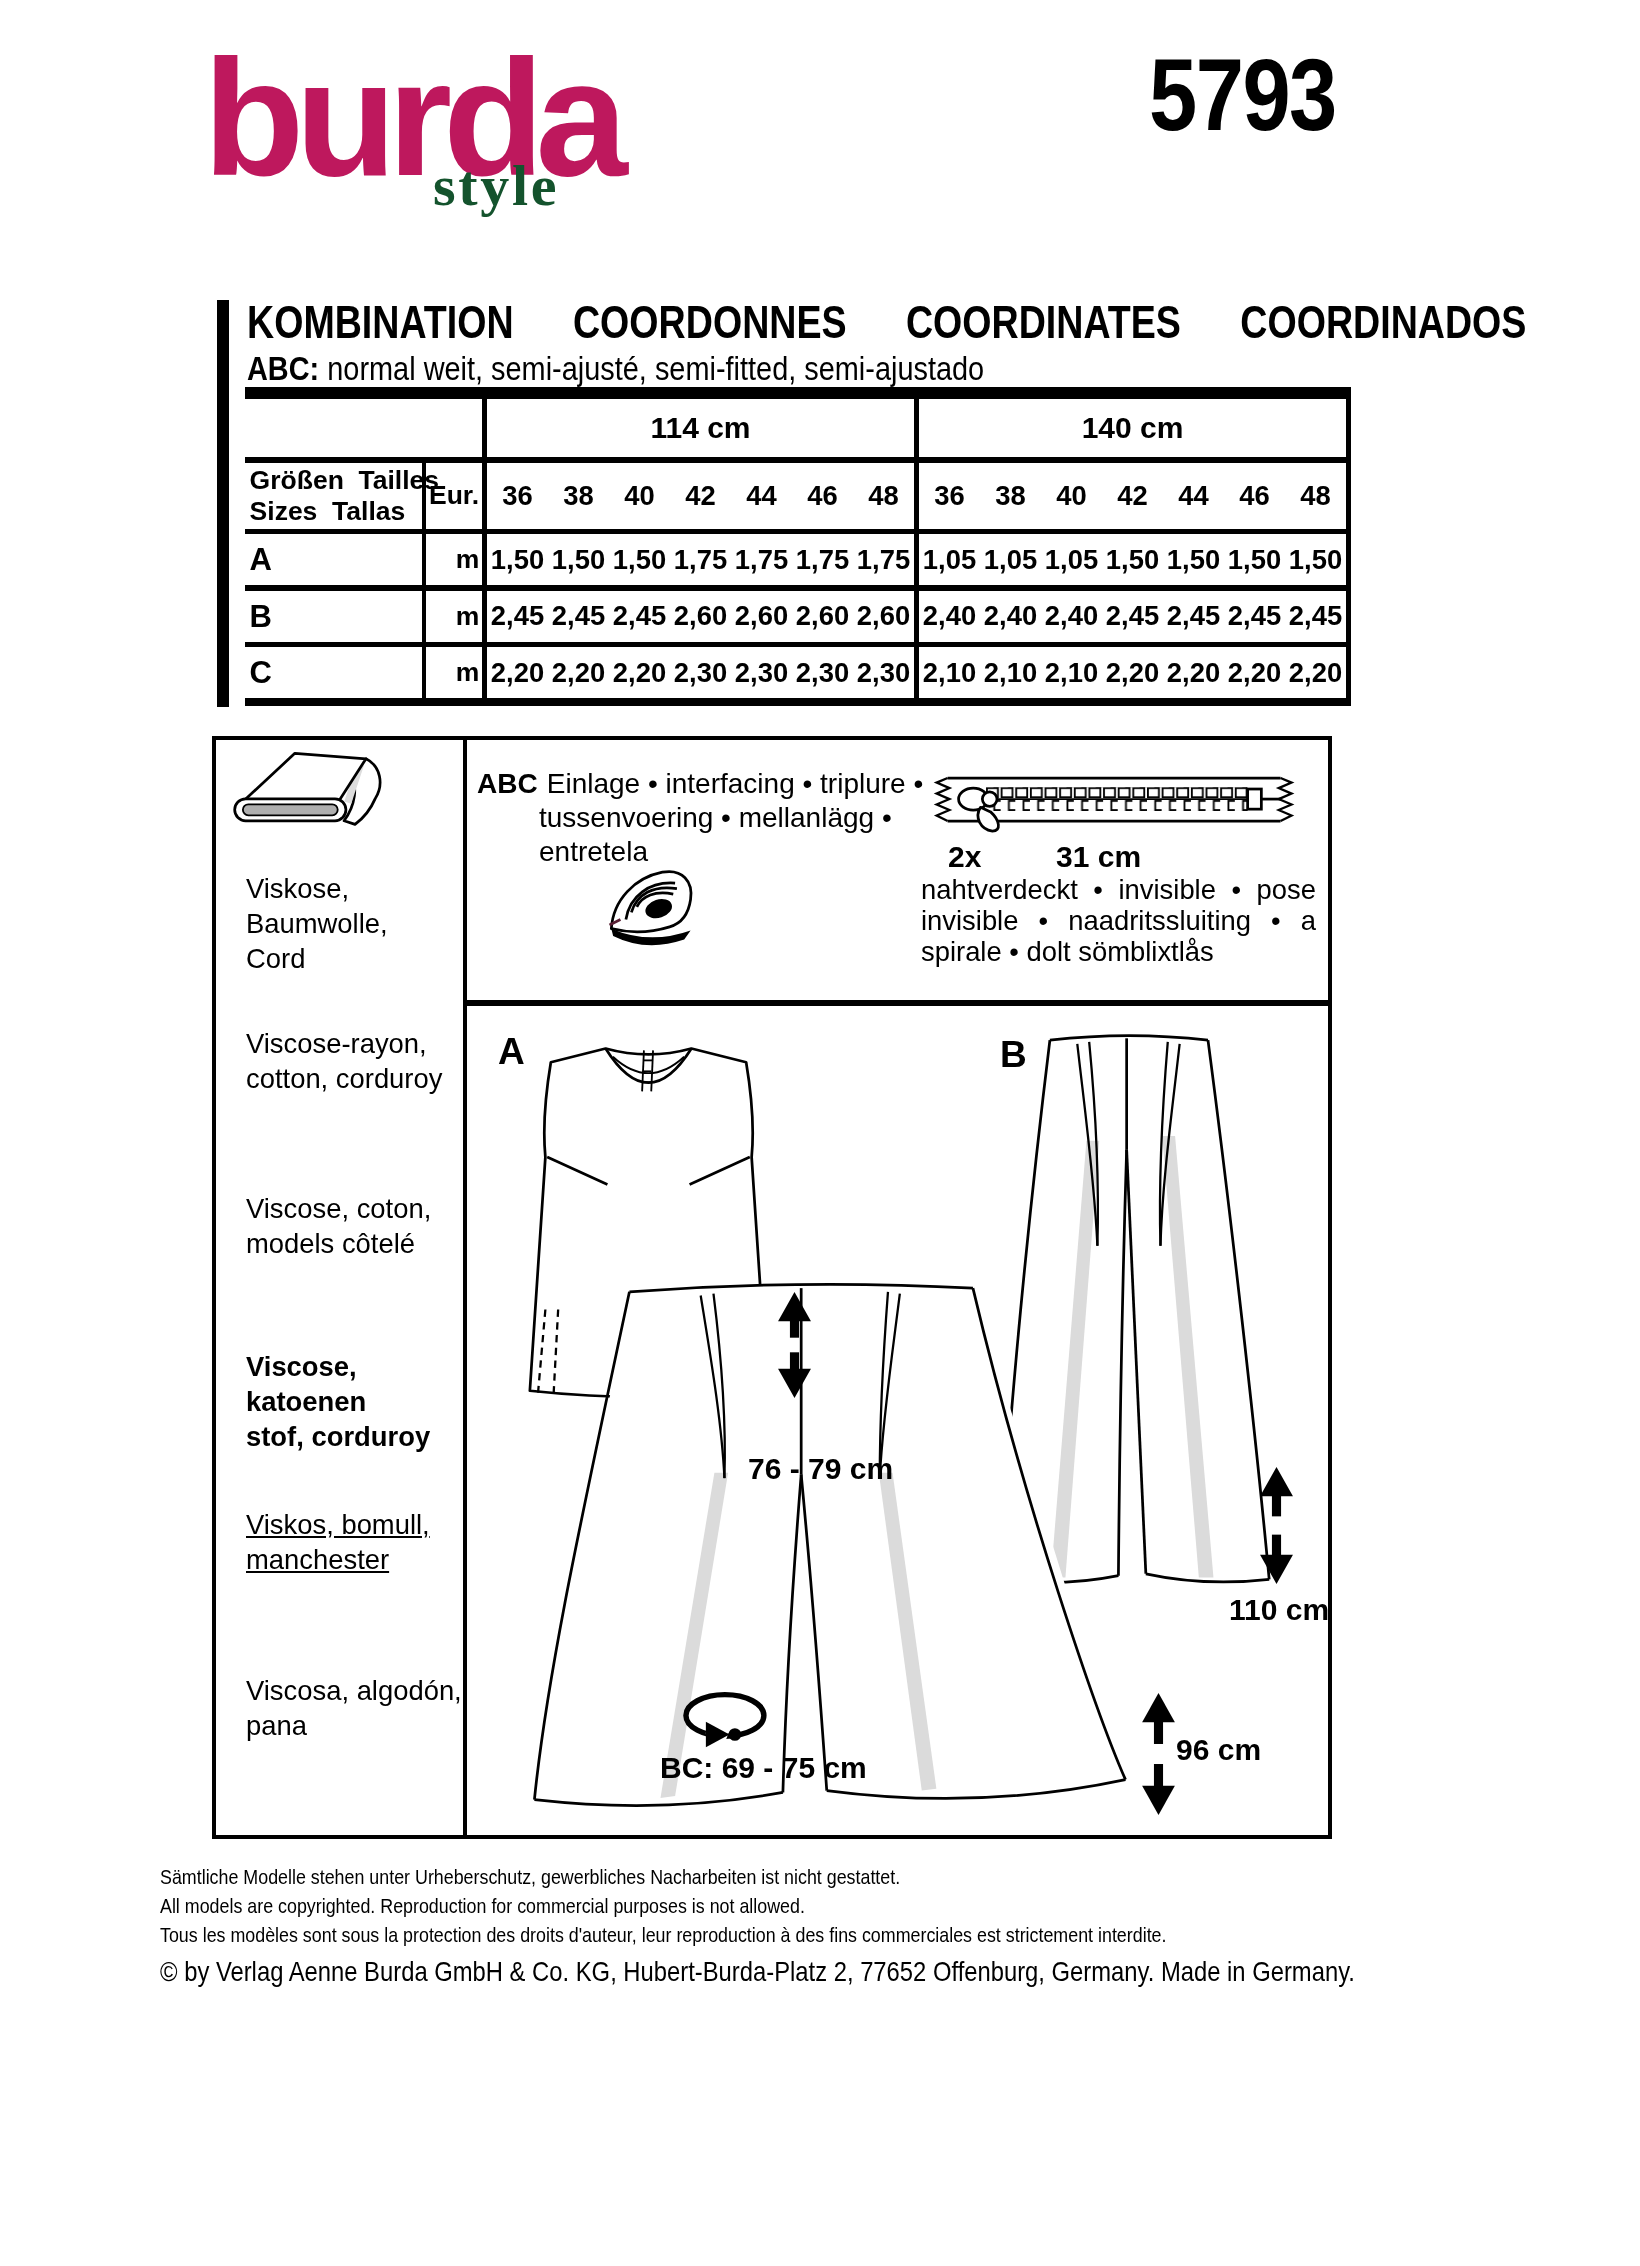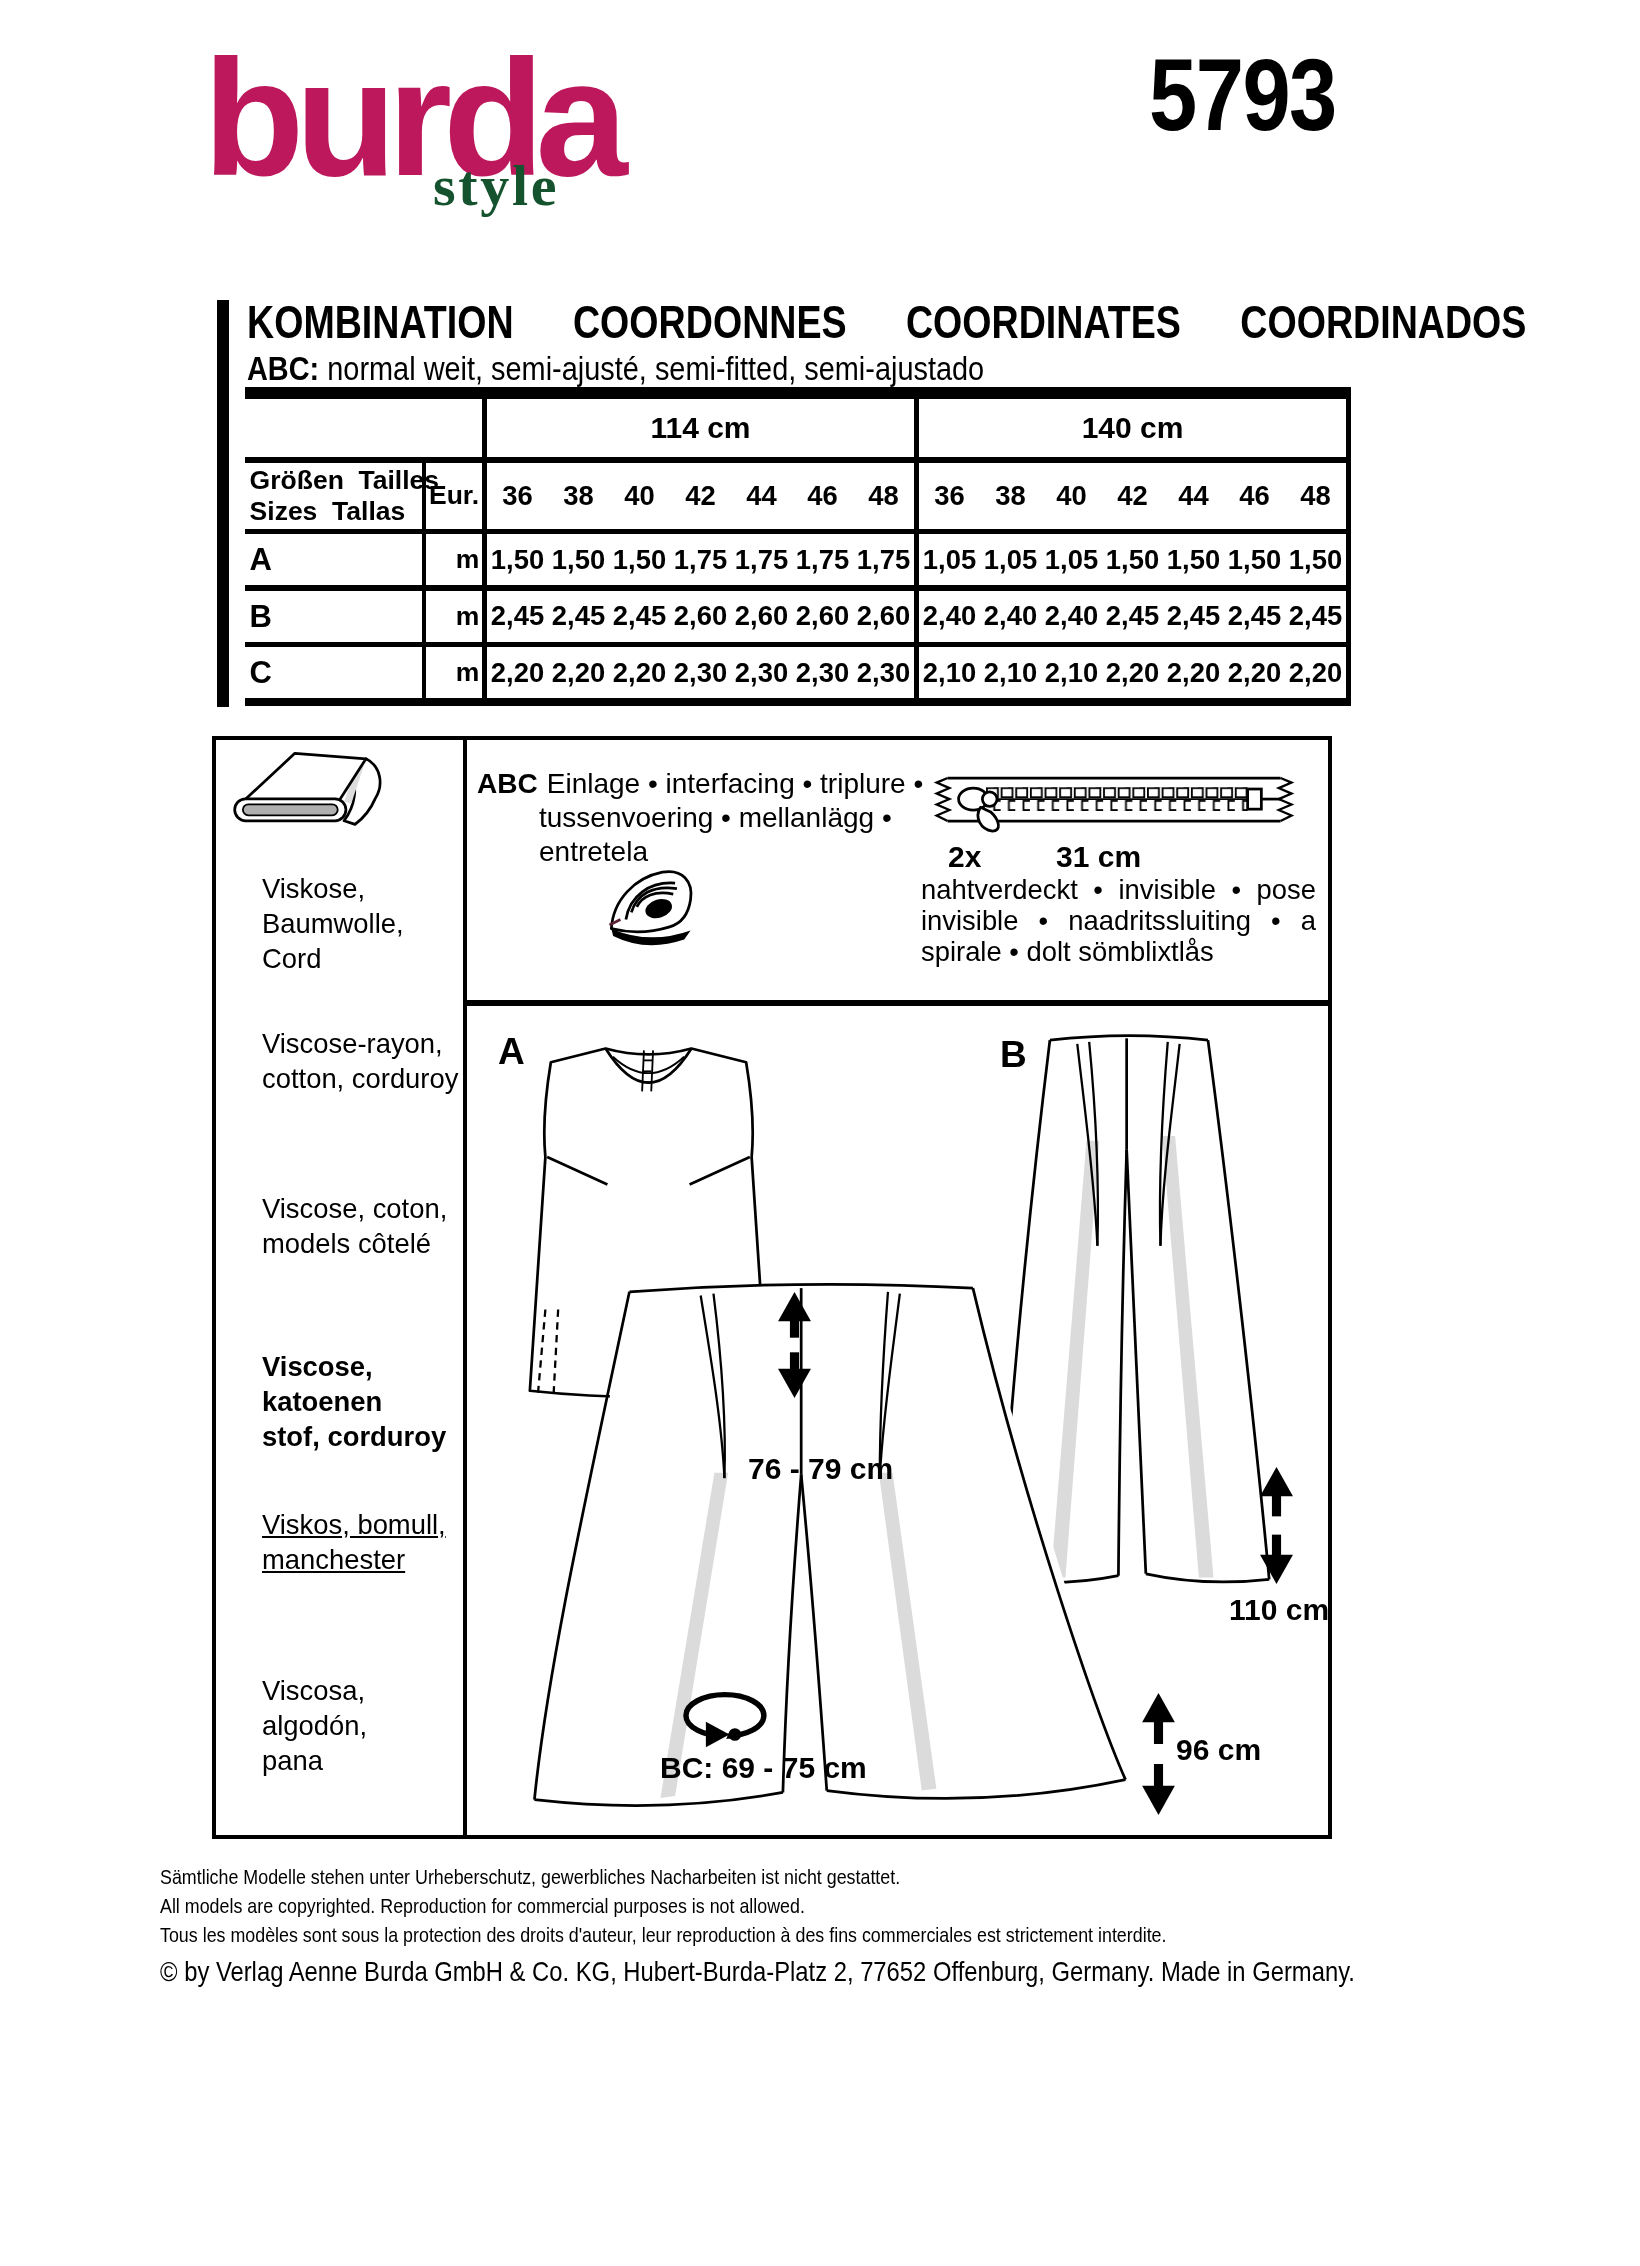--- a/index.html
+++ b/index.html
@@ -35,21 +35,21 @@
   .t-c2{width:60px;border-left:4.6px solid #000;display:flex;align-items:center;justify-content:center;font-size:26.5px;font-weight:bold;}
   .t-c2.unit{justify-content:flex-end;padding-right:2.7px;}
   .t-grp{flex:1;border-left:5.5px solid #000;display:flex;align-items:center;justify-content:center;font-size:30px;font-weight:bold;}
   .t-cells{padding:0;}
   .t-cells .cell{flex:1;text-align:center;font-size:27.4px;font-weight:bold;}
   .t-item{font-size:31px;font-weight:bold;}
 
   
   .infobox{left:212px;top:736px;width:1120px;height:1103px;border:4.6px solid #000;box-sizing:border-box;}
   .leftcol{position:absolute;left:0;top:0;width:247px;height:100%;border-right:4.6px solid #000;box-sizing:content-box;}
-  .mat{position:absolute;left:46px;font-size:27.4px;line-height:35px;}
+  .mat{position:absolute;left:30px;font-size:27.4px;line-height:35px;}
   .rightarea{position:absolute;left:251px;top:0;right:0;bottom:0;}
   .h-divider{position:absolute;left:0;top:260px;width:100%;height:5.5px;background:#000;}
   .notions{position:absolute;left:0;top:12px;width:100%;height:260px;}
   .interf{position:absolute;left:10px;top:14.6px;width:439px;font-size:28px;line-height:34px;padding-left:62px;text-indent:-62px;}
   .interf .pfx{font-weight:bold;padding-right:9.1px;}
   .zipqty{position:absolute;left:481px;top:88px;font-size:30px;font-weight:bold;}
   .ziplen{position:absolute;left:589px;top:88px;font-size:30px;font-weight:bold;}
   .ziptext{position:absolute;left:454px;top:122px;width:395px;font-size:27.4px;line-height:31px;text-align:justify;}
   .draw-area{position:absolute;left:0;top:266px;right:0;bottom:0;}
   .viewlabel{position:absolute;font-size:37px;font-weight:bold;line-height:1;}

